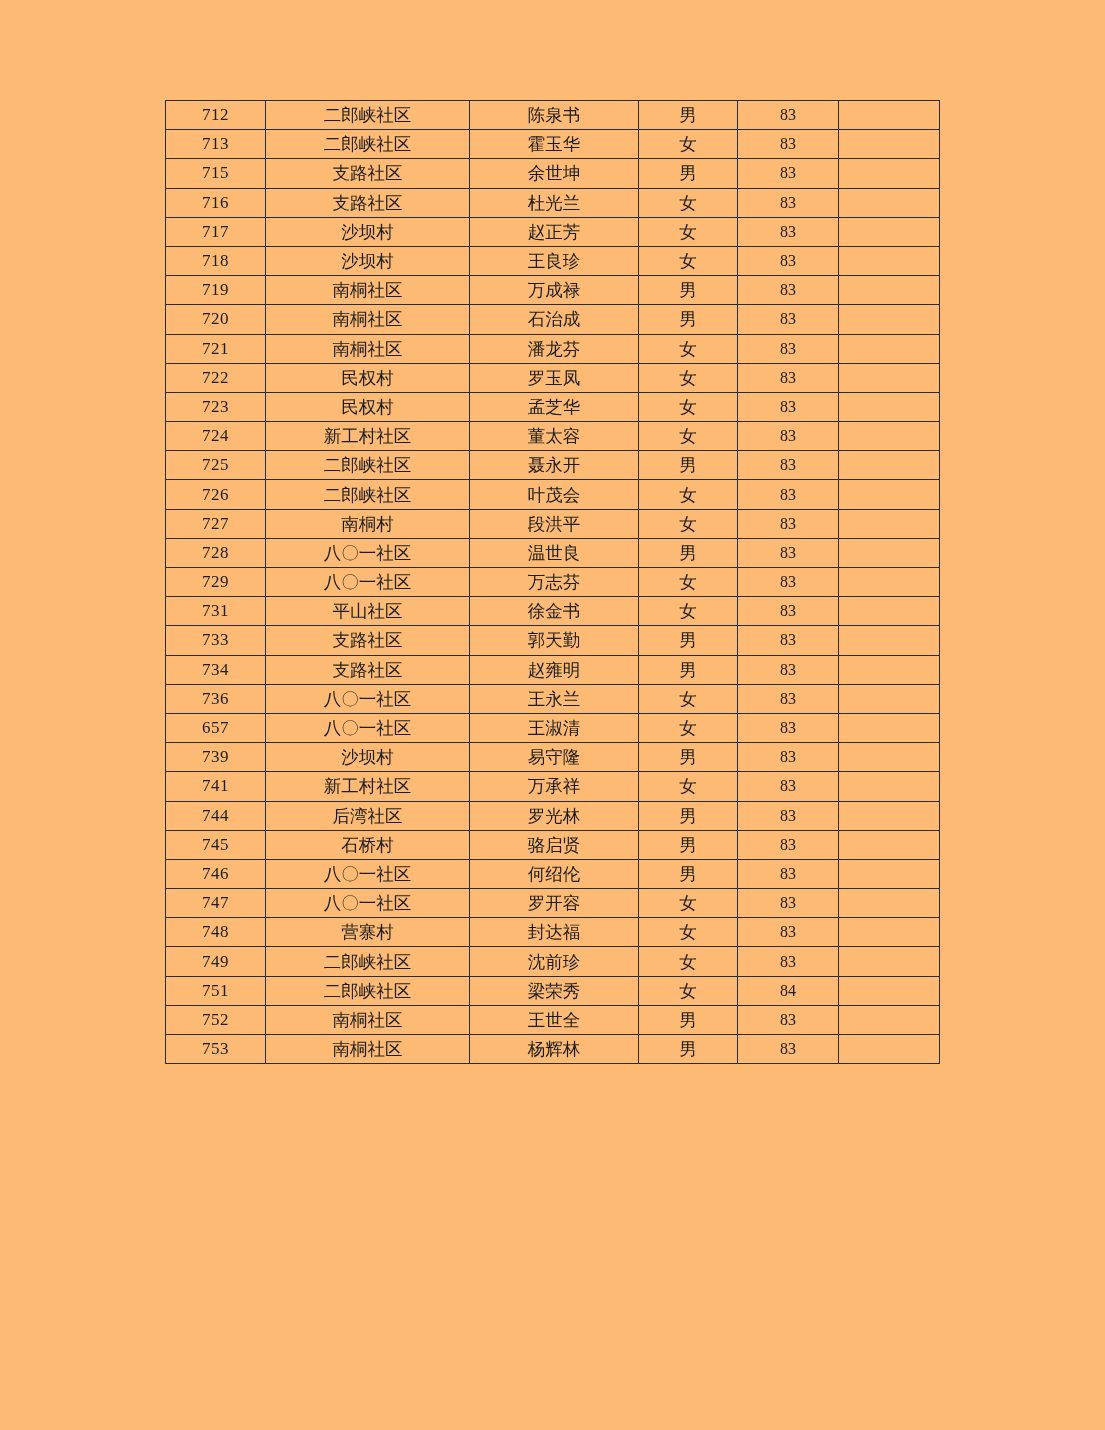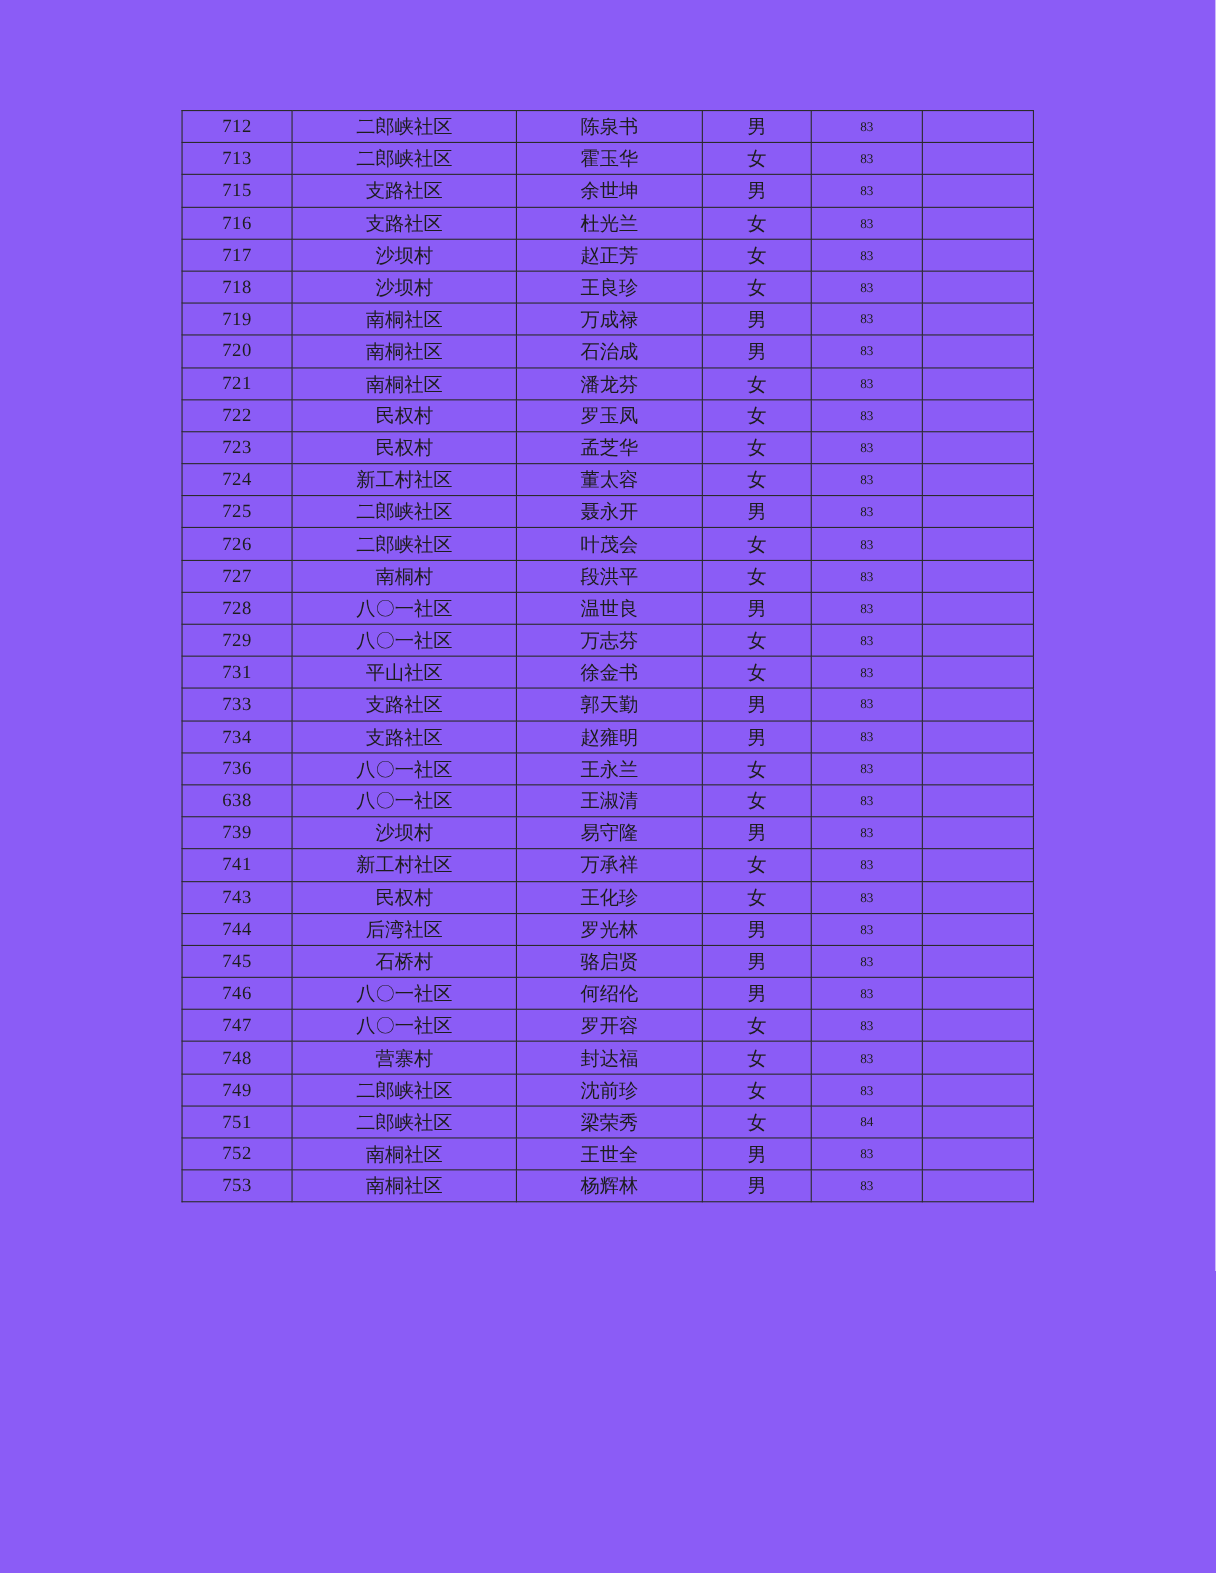--- a/index.html
+++ b/index.html
@@ -4,21 +4,21 @@
 <style>
   html, body {
     margin: 0;
     padding: 0;
     background: #ffffff;
   }
   .page {
     position: relative;
     width: 1105px;
     height: 1430px;
-    background: #8b5cf6;
+    background: #fdba74;
     font-family: "Liberation Serif", "DejaVu Serif", serif;
     color: #1d1d1d;
     overflow: hidden;
   }
   table.roster {
     position: absolute;
     left: 165px;
     top: 100px;
     width: 774px;
     border-collapse: collapse;
@@ -34,21 +34,21 @@
     line-height: 28px;
     white-space: nowrap;
     overflow: hidden;
     color: #1d1d1d;
   }
   table.roster td.cell-no {
     font-size: 17px;
     letter-spacing: 0.5px;
   }
   table.roster td.cell-age {
-    font-size: 12px;
+    font-size: 16px;
   }
 </style>
 </head>
 <body>
 
 <div class="page">
   <table class="roster">
     <colgroup>
       <col style="width:100px">
       <col style="width:204px">
@@ -220,47 +220,39 @@
         </tr>
         <tr>
           <td class="cell-no">736</td>
           <td class="cell-community">八〇一社区</td>
           <td class="cell-name">王永兰</td>
           <td class="cell-gender">女</td>
           <td class="cell-age">83</td>
           <td class="cell-note"></td>
         </tr>
         <tr>
-          <td class="cell-no">638</td>
+          <td class="cell-no">657</td>
           <td class="cell-community">八〇一社区</td>
           <td class="cell-name">王淑清</td>
           <td class="cell-gender">女</td>
           <td class="cell-age">83</td>
           <td class="cell-note"></td>
         </tr>
         <tr>
           <td class="cell-no">739</td>
           <td class="cell-community">沙坝村</td>
           <td class="cell-name">易守隆</td>
           <td class="cell-gender">男</td>
           <td class="cell-age">83</td>
           <td class="cell-note"></td>
         </tr>
         <tr>
           <td class="cell-no">741</td>
           <td class="cell-community">新工村社区</td>
           <td class="cell-name">万承祥</td>
-          <td class="cell-gender">女</td>
-          <td class="cell-age">83</td>
-          <td class="cell-note"></td>
-        </tr>
-        <tr>
-          <td class="cell-no">743</td>
-          <td class="cell-community">民权村</td>
-          <td class="cell-name">王化珍</td>
           <td class="cell-gender">女</td>
           <td class="cell-age">83</td>
           <td class="cell-note"></td>
         </tr>
         <tr>
           <td class="cell-no">744</td>
           <td class="cell-community">后湾社区</td>
           <td class="cell-name">罗光林</td>
           <td class="cell-gender">男</td>
           <td class="cell-age">83</td>

